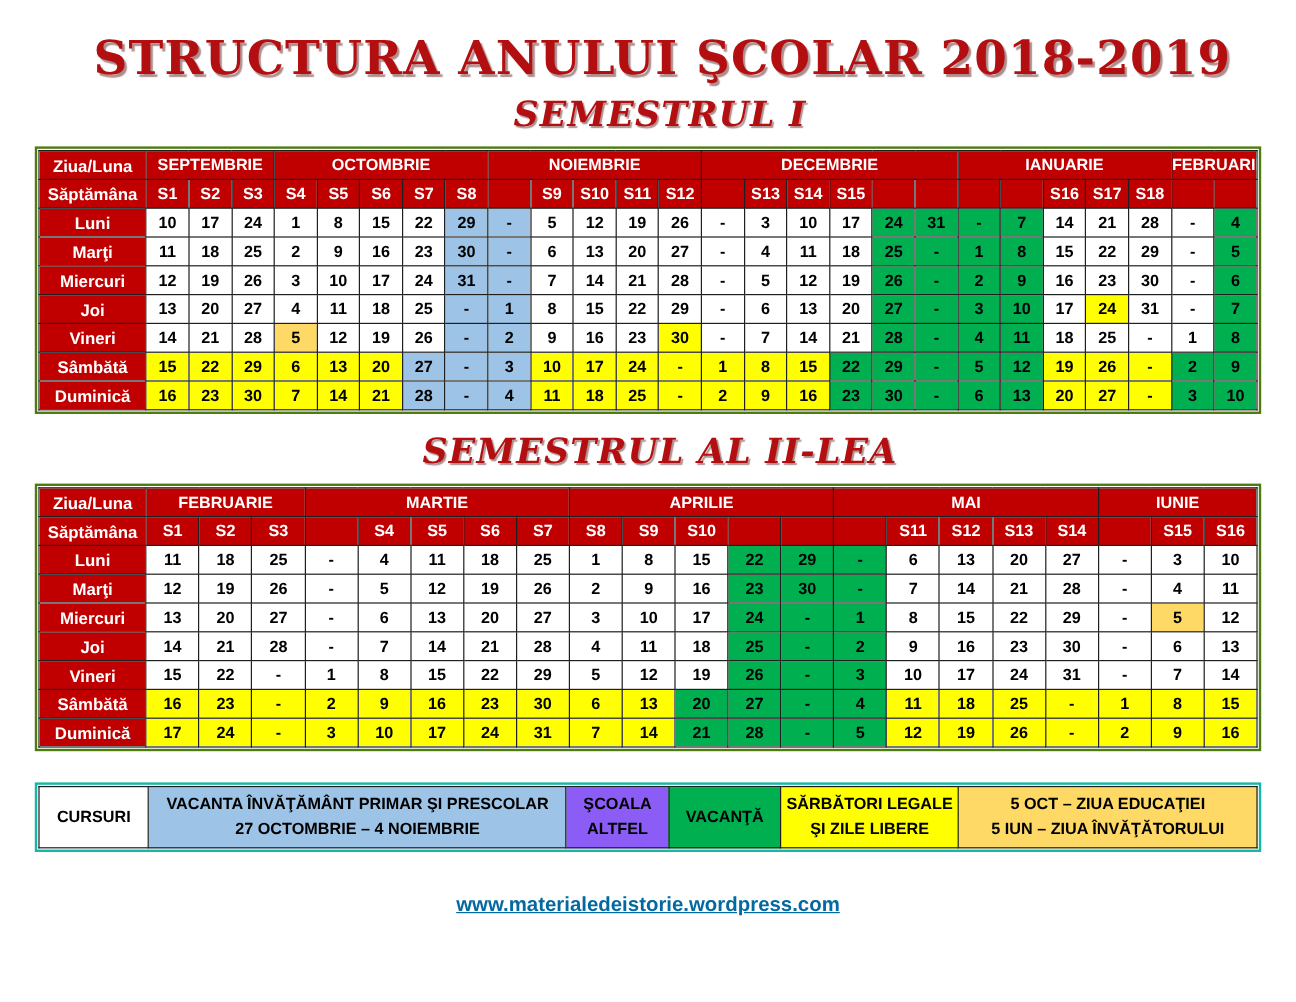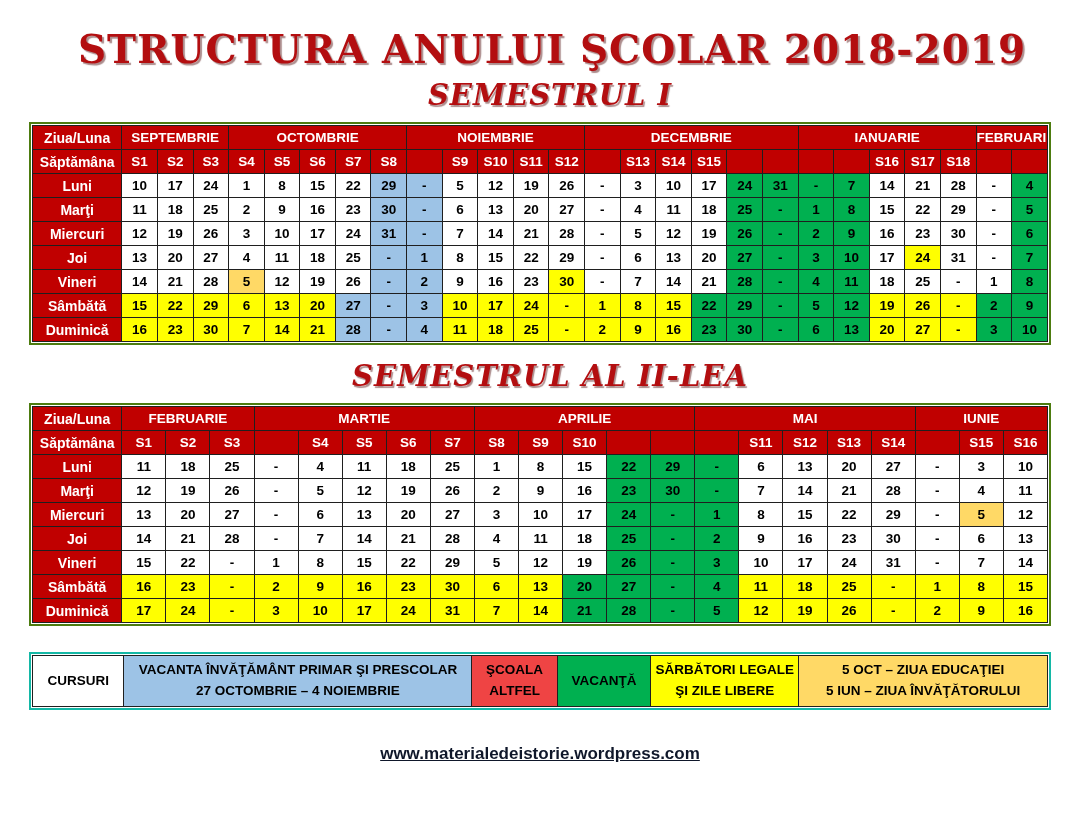--- a/index.html
+++ b/index.html
@@ -34,32 +34,32 @@
     font-weight:bold;font-size:13.5px;color:#000;
     overflow:hidden;white-space:nowrap;
   }
   table.cal th.hdr{background:#C00000;color:#fff;font-size:13.5px;}
   table.cal th.hdr.rowlbl{font-size:14px;}
   .c-w{background:#FFFFFF;}
   .c-b{background:#9DC3E6;}
   .c-g{background:#00B050;}
   .c-y{background:#FFFF00;}
   .c-o{background:#FFD966;}
-  .c-p{background:#ef4444;color:#000;}
+  .c-p{background:#8b5cf6;color:#000;}
 
   .legend-wrap{margin:26px 29px 0 29px;border:2px solid #14b8a6;padding:1px;background:#fff;}
   table.legend{border-collapse:collapse;width:100%;table-layout:fixed;}
   table.legend td{
     border:1px solid #1f1f1f;height:50px;padding:0 2px;
     text-align:center;vertical-align:middle;
     font-weight:bold;font-size:13.5px;color:#000;line-height:1.55;
   }
   .footer{margin-top:34px;text-align:center;}
   .footer a{
-    color:#0f172a;font-weight:bold;font-size:17px;
+    color:#0369a1;font-weight:bold;font-size:17px;
     text-decoration:underline;cursor:pointer;
     font-family:"Liberation Sans",sans-serif;
   }
 </style>
 </head>
 <body>
 
 <div class="page">
 
   <div class="main-title">STRUCTURA ANULUI ŞCOLAR 2018-2019</div>

